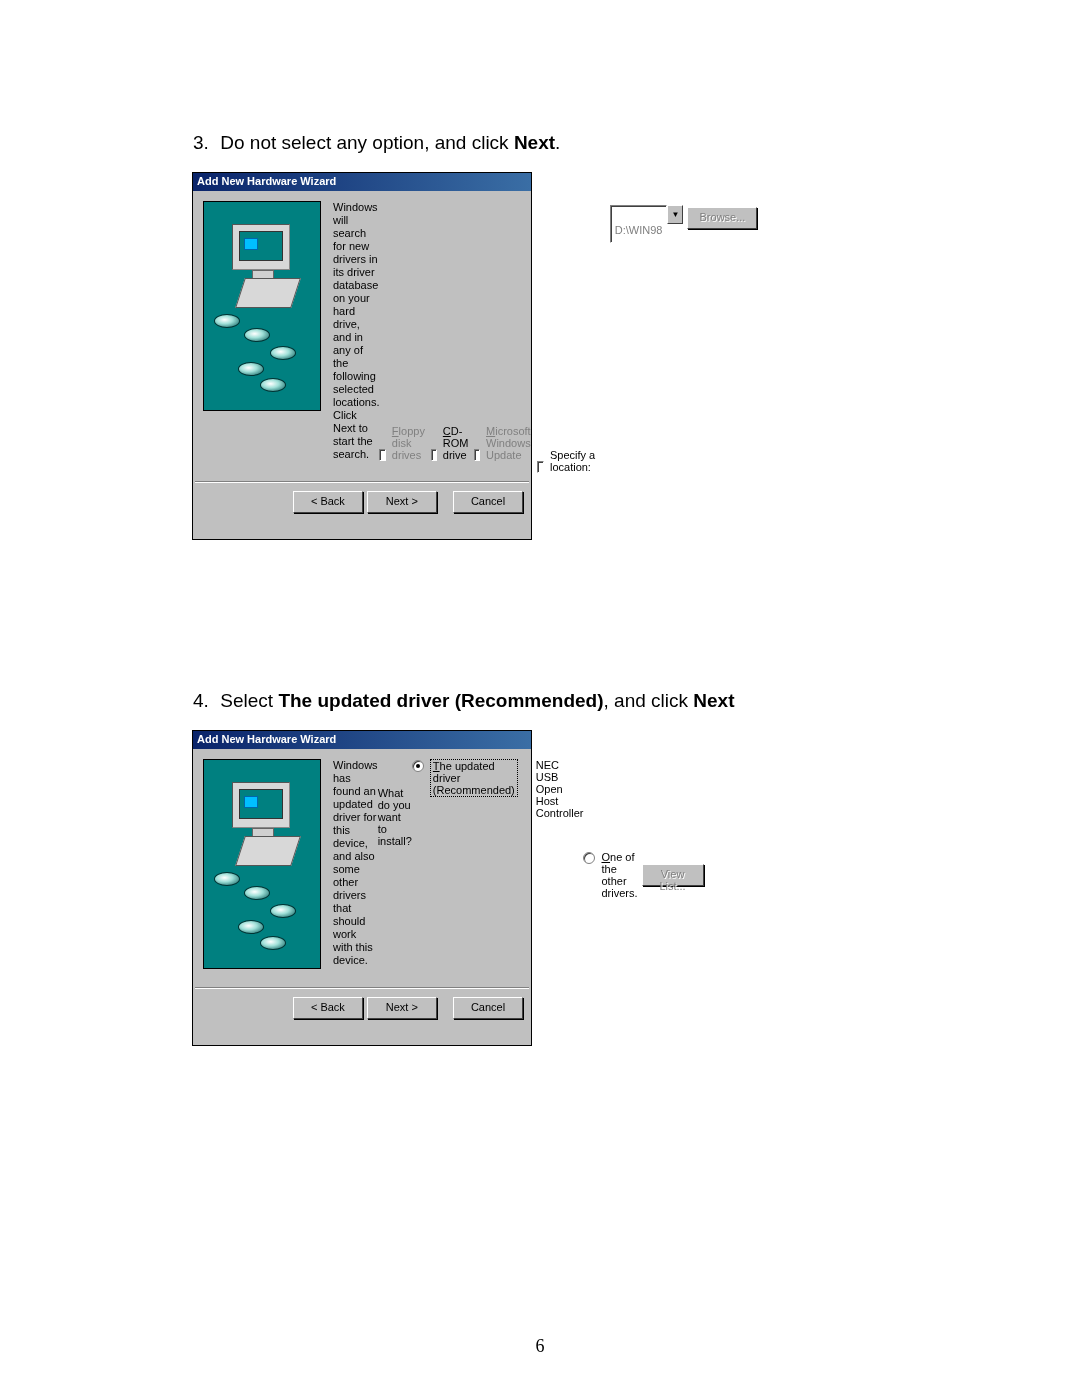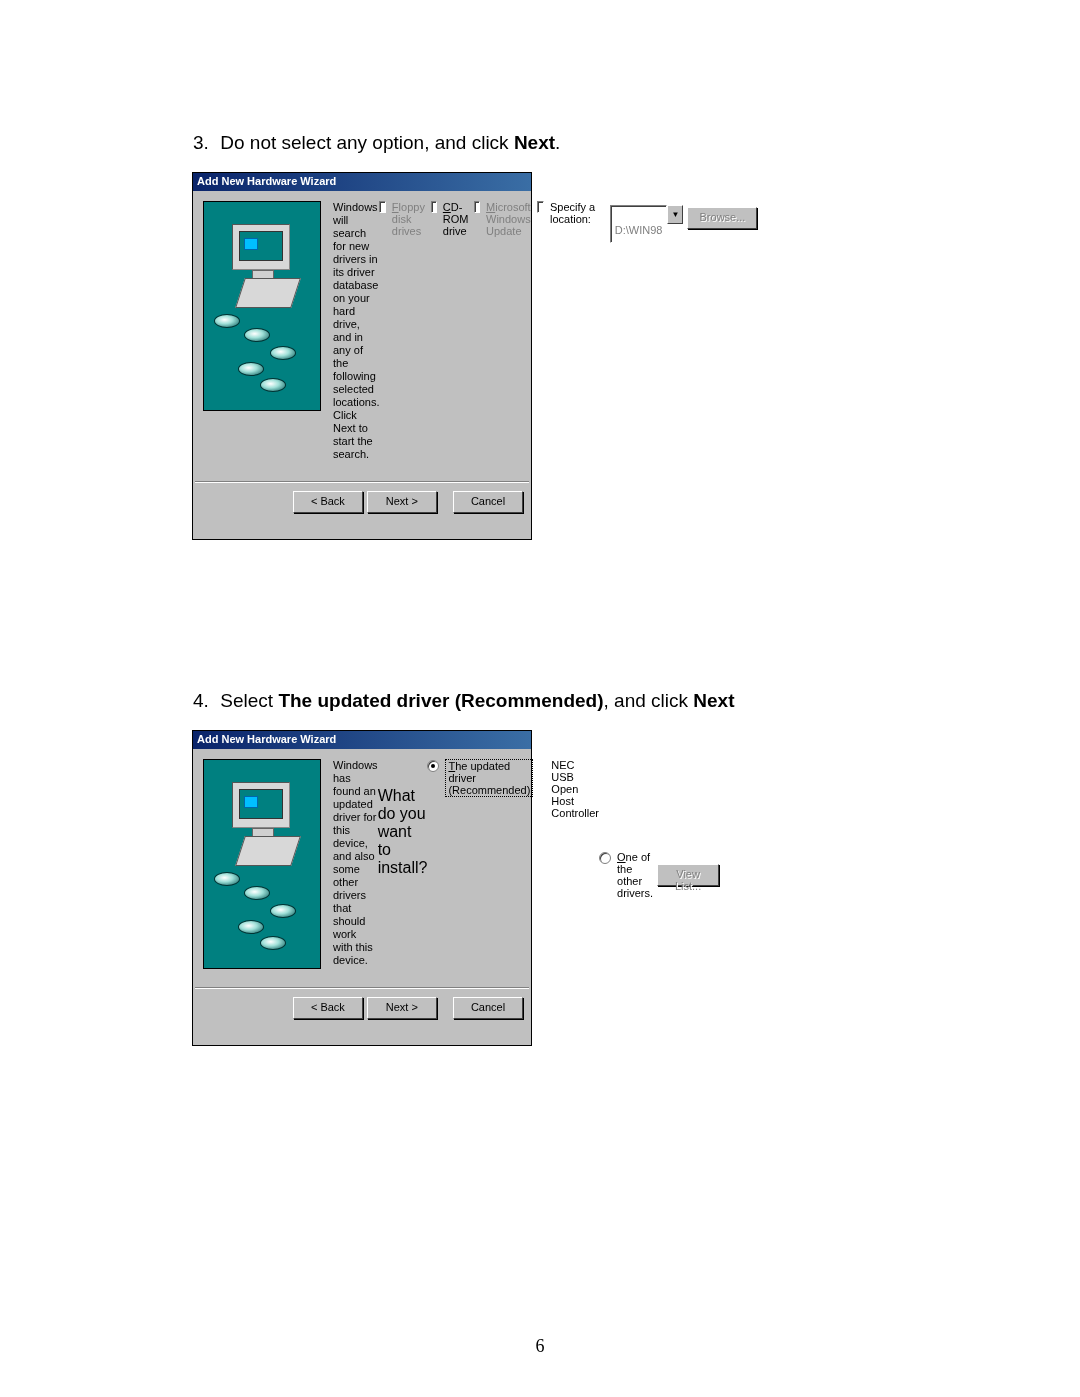--- a/index.html
+++ b/index.html
@@ -101,21 +101,21 @@
     display: flex;
     flex-direction: row;
   }
   .wizard-text {
     font-size: 11px;
     line-height: 13px;
     margin-bottom: 14px;
   }
   .chk-row {
     display: flex;
-    align-items: flex-start;
+    align-items: flex-end;
     margin-bottom: 14px;
   }
   .chk {
     width: 12px; height: 12px;
     background: #fff;
     border: 1px solid #808080;
     border-right-color:#fff; border-bottom-color:#fff;
     box-shadow: inset 1px 1px 0 #404040;
     margin-right: 6px;
   }
@@ -158,21 +158,21 @@
     border-top:1px solid #808080;
     border-bottom:1px solid #fff;
     margin:0 2px;
   }
   .wizard-footer {
     padding:8px 8px 26px 8px;
     text-align:right;
   }
 
   
-  .prompt { font-size:16px; margin-top:28px; margin-bottom:8px; }
+  .prompt { font-size:11px; margin-top:28px; margin-bottom:8px; }
   .radio-row { display:flex; align-items:flex-start; margin-bottom:4px; }
   .radio {
     width:12px; height:12px; border-radius:50%;
     background:#fff;
     border:1px solid #808080;
     box-shadow: inset 1px 1px 0 #404040;
     margin-right:6px; margin-top:1px;
     position:relative; flex-shrink:0;
   }
   .radio.selected::after {

